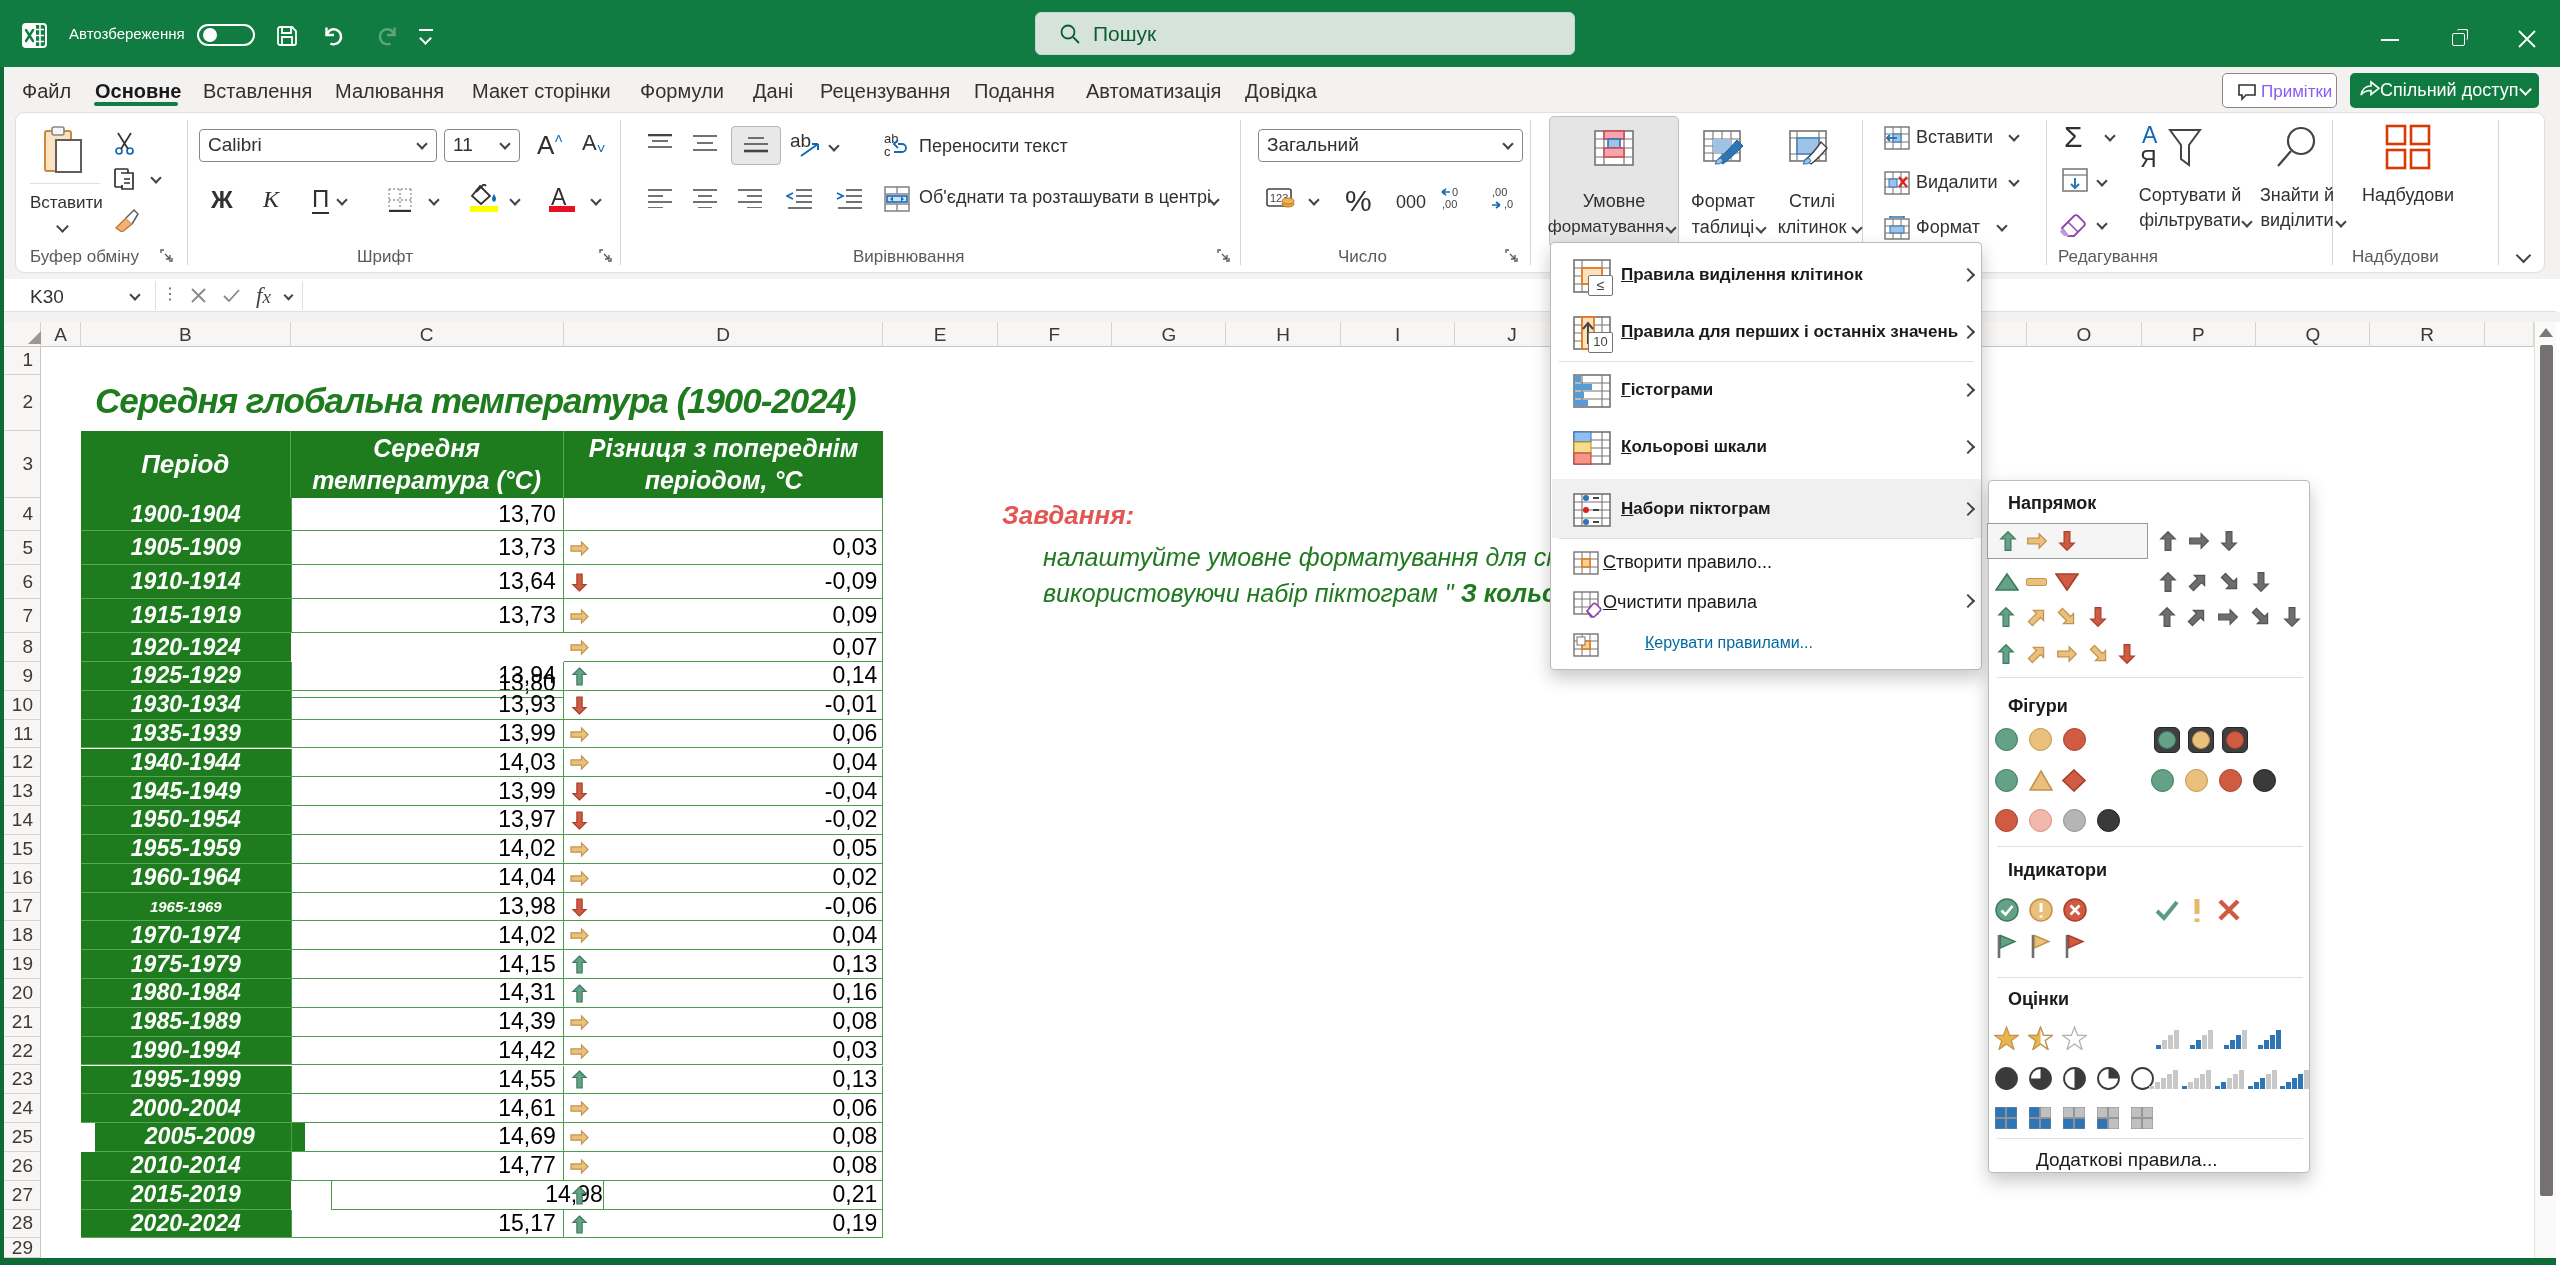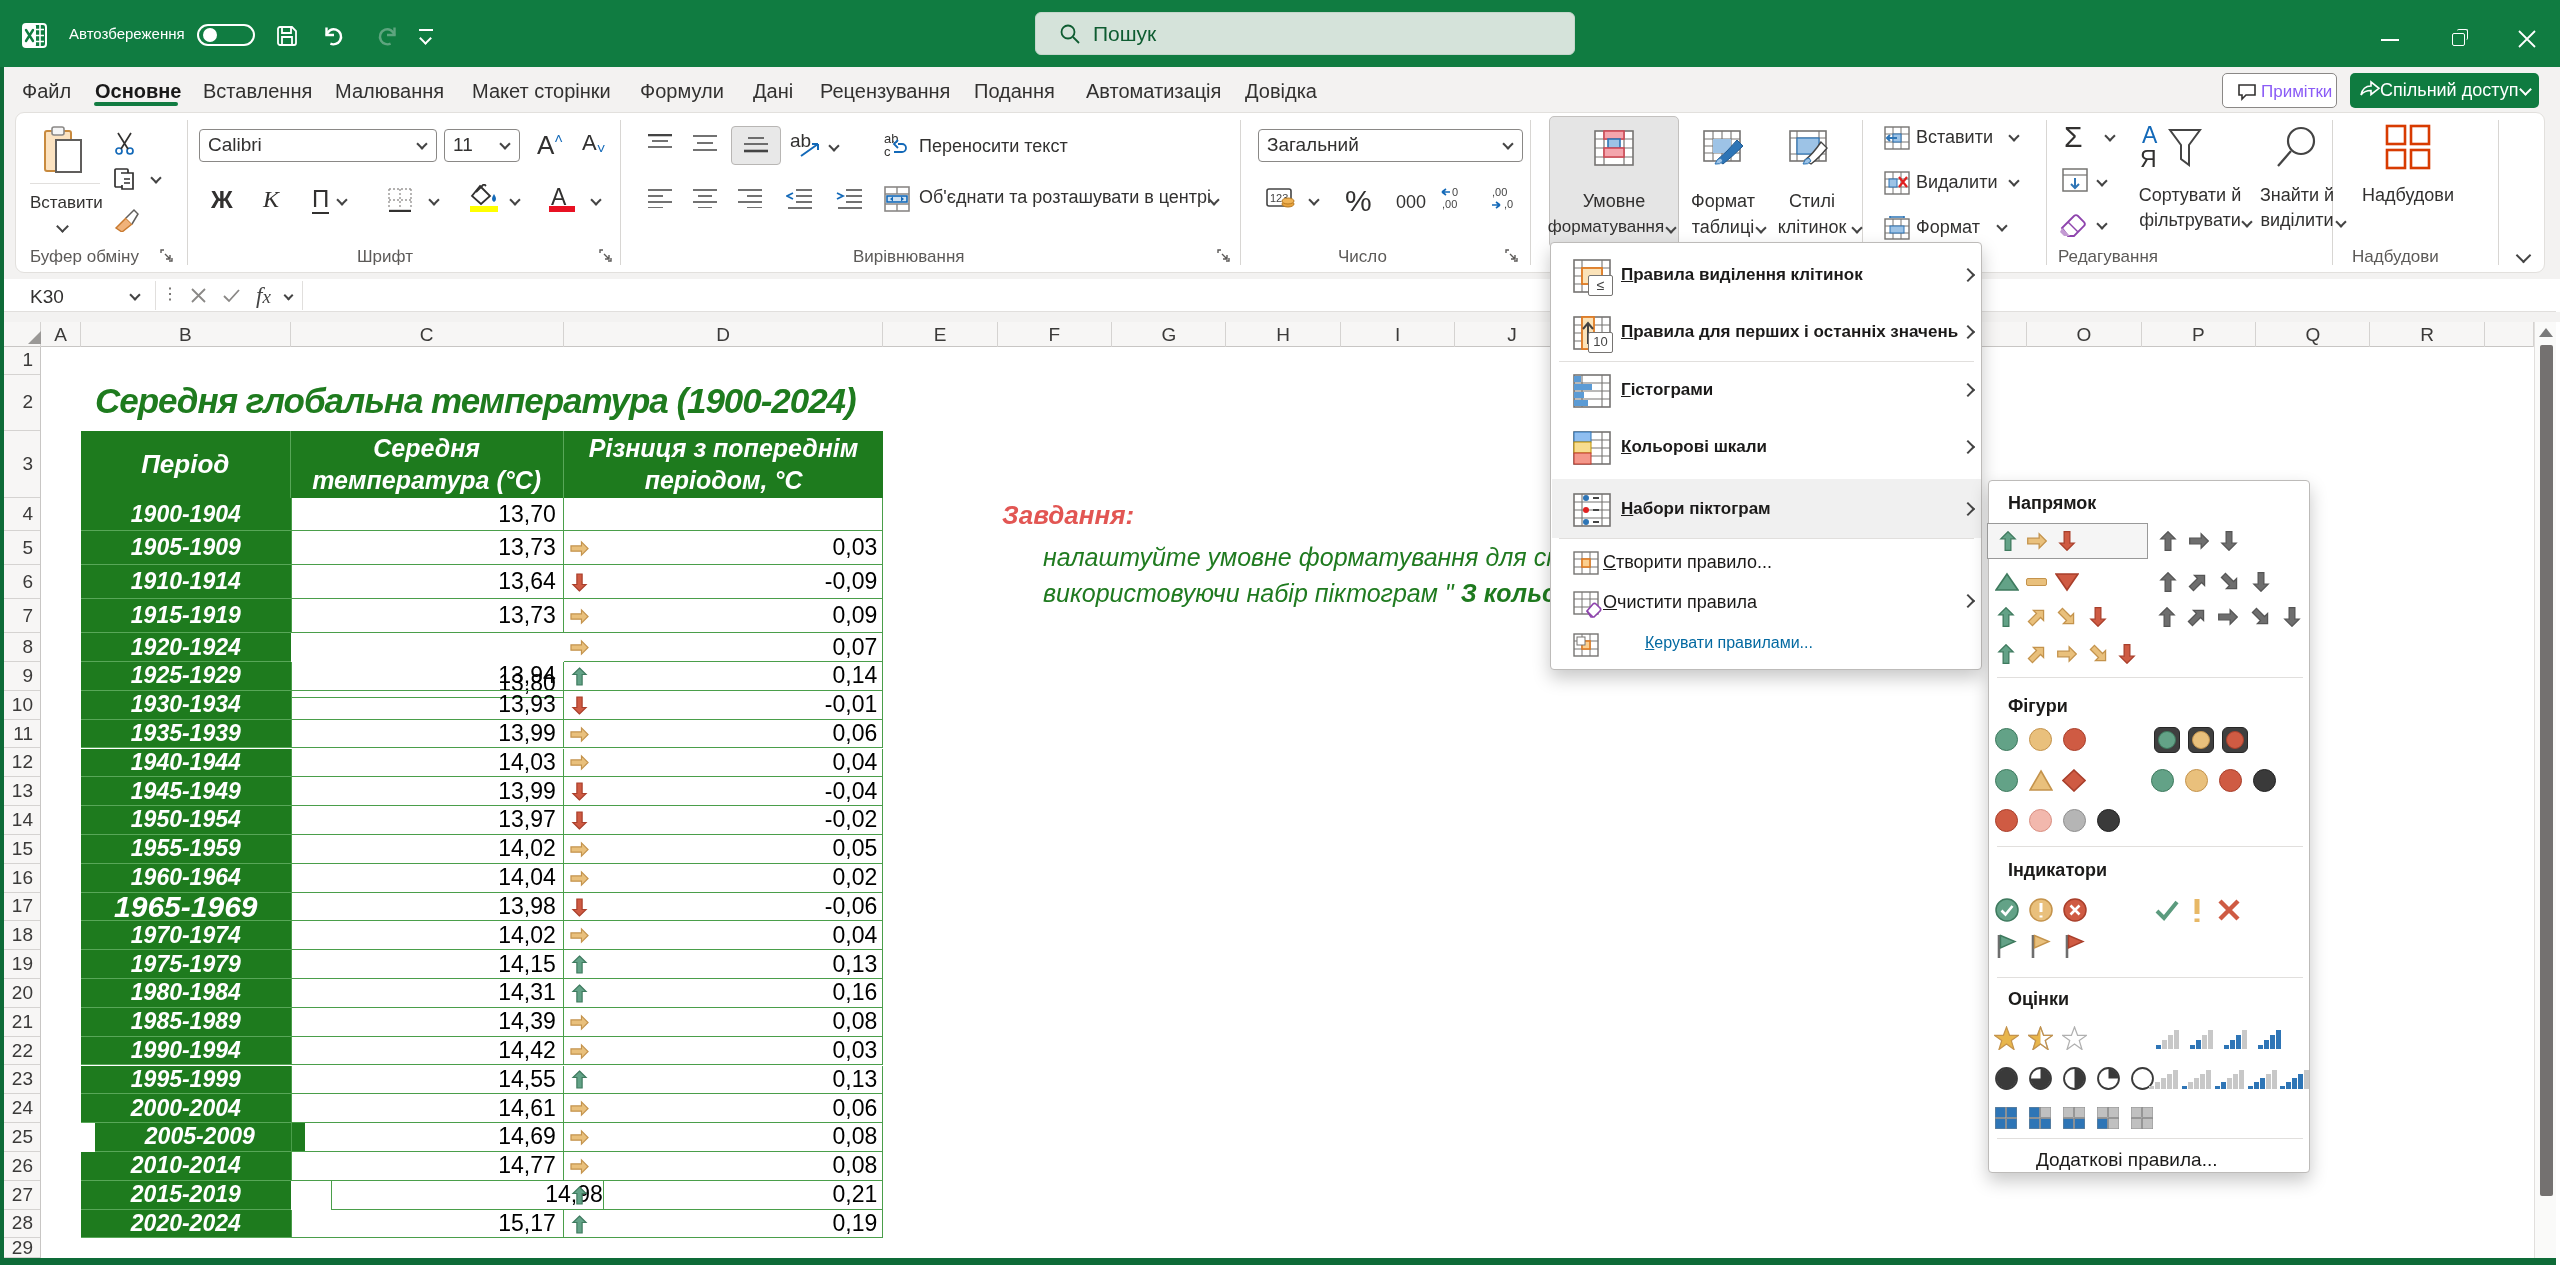--- a/index.html
+++ b/index.html
@@ -531,21 +531,21 @@
 <div class="abs" style="left:563.8px;top:834.9px;width:319.5px;height:28.8px;border-bottom:1.5px solid #4a9e4a;border-right:1.5px solid #4a9e4a;color:#000;font-size:23px;display:flex;align-items:center;justify-content:flex-end;padding-right:5px;">0,05</div>
 <svg class="abs" style="left:568.5px;top:838.9px" width="21" height="21" viewBox="-3 -3 26 32">
         <path d="M10 0 L20 10 H14 V26 H6 V10 H0 Z" transform="rotate(90 10 13)" fill="#e9c07c" stroke="#c4934c" stroke-width="1.8"></path>
       </svg>
 <div class="abs" style="left:81px;top:863.8px;width:209.6px;height:28.8px;background:#1e7b1e;border-bottom:1.5px solid #58a758;color:#fff;font-weight:bold;font-style:italic;font-size:23px;display:flex;align-items:center;justify-content:center;">1960-1964</div>
 <div class="abs" style="left:290.6px;top:863.8px;width:273.2px;height:28.8px;border-bottom:1.5px solid #4a9e4a;border-left:1.5px solid #4a9e4a;border-right:1.5px solid #4a9e4a;color:#000;font-size:23px;display:flex;align-items:center;justify-content:flex-end;padding-right:7px;">14,04</div>
 <div class="abs" style="left:563.8px;top:863.8px;width:319.5px;height:28.8px;border-bottom:1.5px solid #4a9e4a;border-right:1.5px solid #4a9e4a;color:#000;font-size:23px;display:flex;align-items:center;justify-content:flex-end;padding-right:5px;">0,02</div>
 <svg class="abs" style="left:568.5px;top:867.7px" width="21" height="21" viewBox="-3 -3 26 32">
         <path d="M10 0 L20 10 H14 V26 H6 V10 H0 Z" transform="rotate(90 10 13)" fill="#e9c07c" stroke="#c4934c" stroke-width="1.8"></path>
       </svg>
-<div class="abs" style="left:81px;top:892.6px;width:209.6px;height:28.8px;background:#1e7b1e;border-bottom:1.5px solid #58a758;color:#fff;font-weight:bold;font-style:italic;font-size:30px;display:flex;align-items:center;justify-content:center;">1965-1969</div>
+<div class="abs" style="left:81px;top:892.6px;width:209.6px;height:28.8px;background:#1e7b1e;border-bottom:1.5px solid #58a758;color:#fff;font-weight:bold;font-style:italic;font-size:15px;display:flex;align-items:center;justify-content:center;">1965-1969</div>
 <div class="abs" style="left:290.6px;top:892.6px;width:273.2px;height:28.8px;border-bottom:1.5px solid #4a9e4a;border-left:1.5px solid #4a9e4a;border-right:1.5px solid #4a9e4a;color:#000;font-size:23px;display:flex;align-items:center;justify-content:flex-end;padding-right:7px;">13,98</div>
 <div class="abs" style="left:563.8px;top:892.6px;width:319.5px;height:28.8px;border-bottom:1.5px solid #4a9e4a;border-right:1.5px solid #4a9e4a;color:#000;font-size:23px;display:flex;align-items:center;justify-content:flex-end;padding-right:5px;">-0,06</div>
 <svg class="abs" style="left:568.5px;top:896.5px" width="21" height="21" viewBox="-3 -3 26 32">
         <path d="M10 0 L20 10 H14 V26 H6 V10 H0 Z" transform="rotate(180 10 13)" fill="#cf5b43" stroke="#a93f2b" stroke-width="1.8"></path>
       </svg>
 <div class="abs" style="left:81px;top:921.4px;width:209.6px;height:28.8px;background:#1e7b1e;border-bottom:1.5px solid #58a758;color:#fff;font-weight:bold;font-style:italic;font-size:23px;display:flex;align-items:center;justify-content:center;">1970-1974</div>
 <div class="abs" style="left:290.6px;top:921.4px;width:273.2px;height:28.8px;border-bottom:1.5px solid #4a9e4a;border-left:1.5px solid #4a9e4a;border-right:1.5px solid #4a9e4a;color:#000;font-size:23px;display:flex;align-items:center;justify-content:flex-end;padding-right:7px;">14,02</div>
 <div class="abs" style="left:563.8px;top:921.4px;width:319.5px;height:28.8px;border-bottom:1.5px solid #4a9e4a;border-right:1.5px solid #4a9e4a;color:#000;font-size:23px;display:flex;align-items:center;justify-content:flex-end;padding-right:5px;">0,04</div>
 <svg class="abs" style="left:568.5px;top:925.3px" width="21" height="21" viewBox="-3 -3 26 32">
         <path d="M10 0 L20 10 H14 V26 H6 V10 H0 Z" transform="rotate(90 10 13)" fill="#e9c07c" stroke="#c4934c" stroke-width="1.8"></path>

